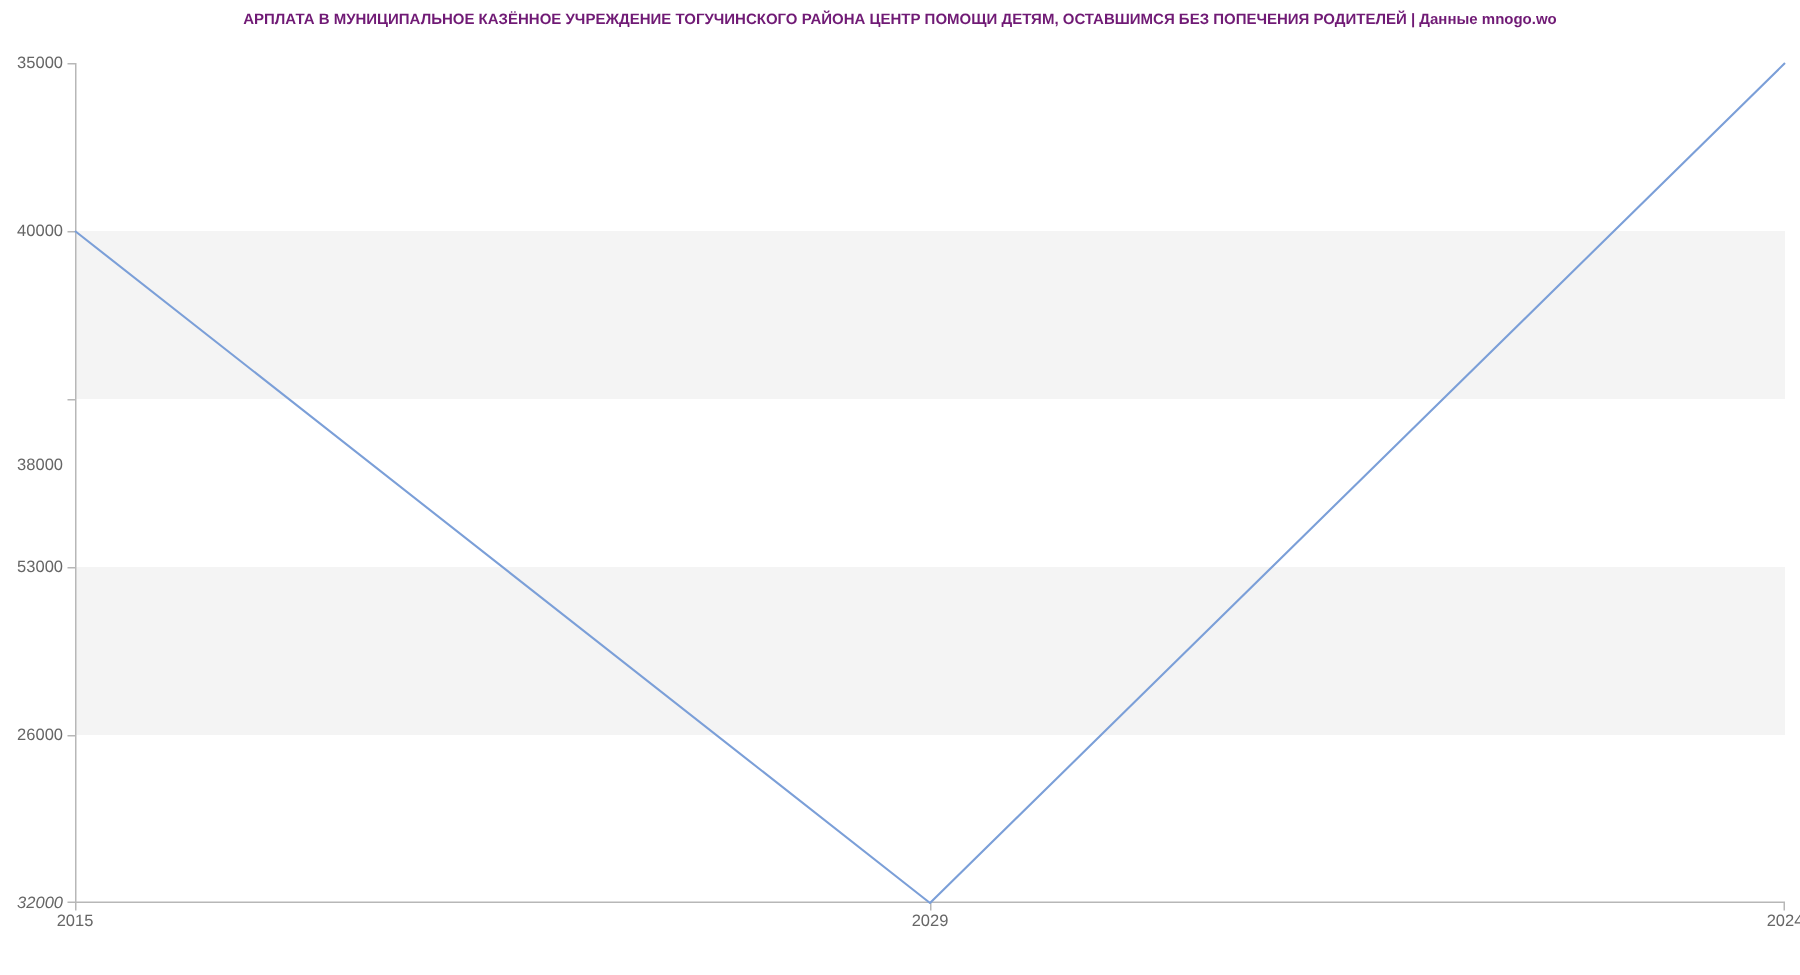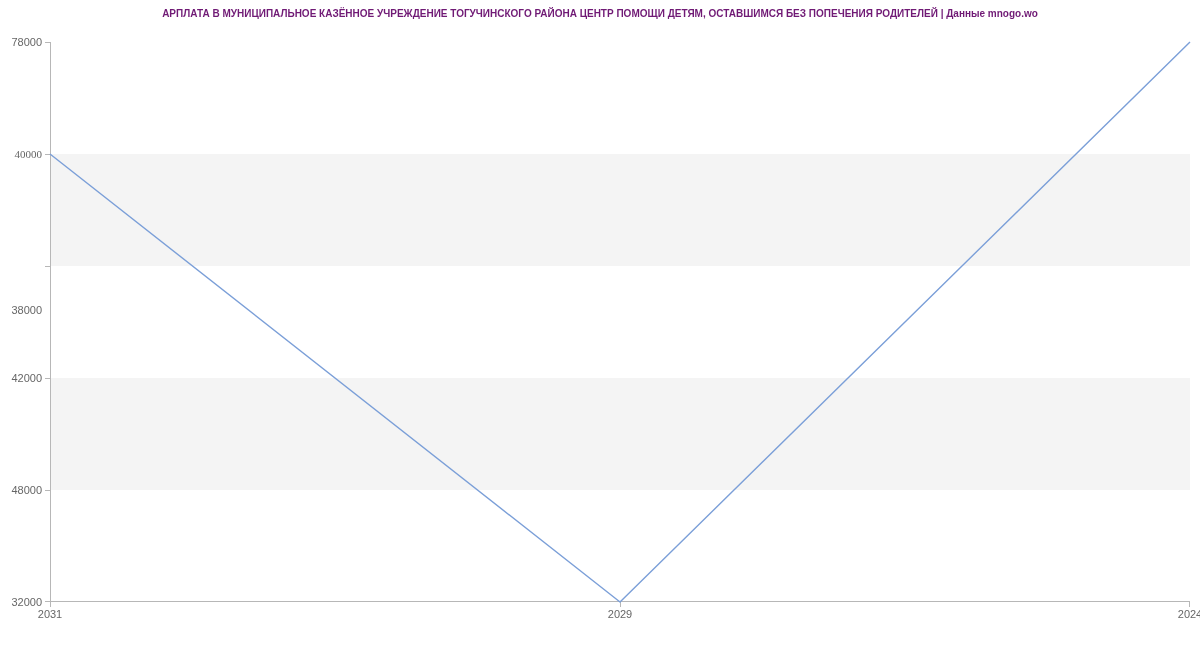--- a/index.html
+++ b/index.html
@@ -84,28 +84,28 @@
 
   <div class="title">АРПЛАТА В МУНИЦИПАЛЬНОЕ КАЗЁННОЕ УЧРЕЖДЕНИЕ ТОГУЧИНСКОГО РАЙОНА ЦЕНТР ПОМОЩИ ДЕТЯМ, ОСТАВШИМСЯ БЕЗ ПОПЕЧЕНИЯ РОДИТЕЛЕЙ | Данные mnogo.wo</div>
 
   <div class="plot">
       <div class="band" style="top: 0%; height: 20%; background: transparent;"></div>
       <div class="band" style="top: 20%; height: 20%; background: rgb(244, 244, 244);"></div>
       <div class="band" style="top: 40%; height: 20%; background: transparent;"></div>
       <div class="band" style="top: 60%; height: 20%; background: rgb(244, 244, 244);"></div>
       <div class="band" style="top: 80%; height: 20%; background: transparent;"></div>
 
-    <div class="y-tick-label" style="top:100%;">32000</div>
-    <div class="y-tick-label" style="top:80%;">48000</div>
-    <div class="y-tick-label" style="top:60%;">42000</div>
+    <div class="y-tick-label" style="top:100%;font-style:italic;">32000</div>
+    <div class="y-tick-label" style="top:80%;">26000</div>
+    <div class="y-tick-label" style="top:60%;">53000</div>
     <div class="y-tick-label" style="top:40%;margin-top:44px;">38000</div>
-    <div class="y-tick-label" style="top:20%;font-family:Liberation Serif, serif;">40000</div>
-    <div class="y-tick-label" style="top:0%;">78000</div>
+    <div class="y-tick-label" style="top:20%;">40000</div>
+    <div class="y-tick-label" style="top:0%;">35000</div>
 
-    <div class="x-tick-label" style="left:0%;">2031</div>
+    <div class="x-tick-label" style="left:0%;">2015</div>
     <div class="x-tick-label" style="left:50%;">2029</div>
     <div class="x-tick-label" style="left:100%;">2024</div>
 
     <div class="axis-line" style="left:0;top:0;width:1px;height:100%;"></div>
     <div class="axis-line" style="left:0;bottom:0;width:100%;height:1px;"></div>
 
     <div class="axis-line" style="left:0;top:100%;width:1px;height:5px;"></div>
     <div class="axis-line" style="left:50%;top:100%;width:1px;height:5px;"></div>
     <div class="axis-line" style="left:100%;top:100%;width:1px;height:5px;margin-left:-1px;"></div>
 

